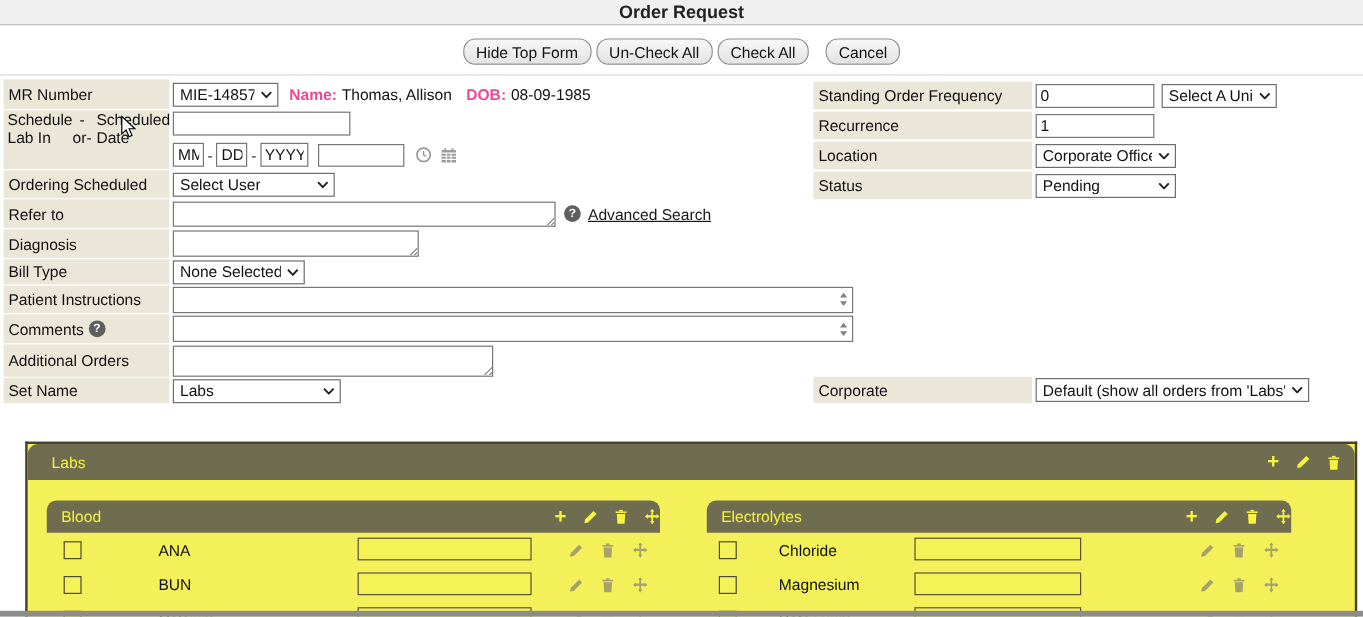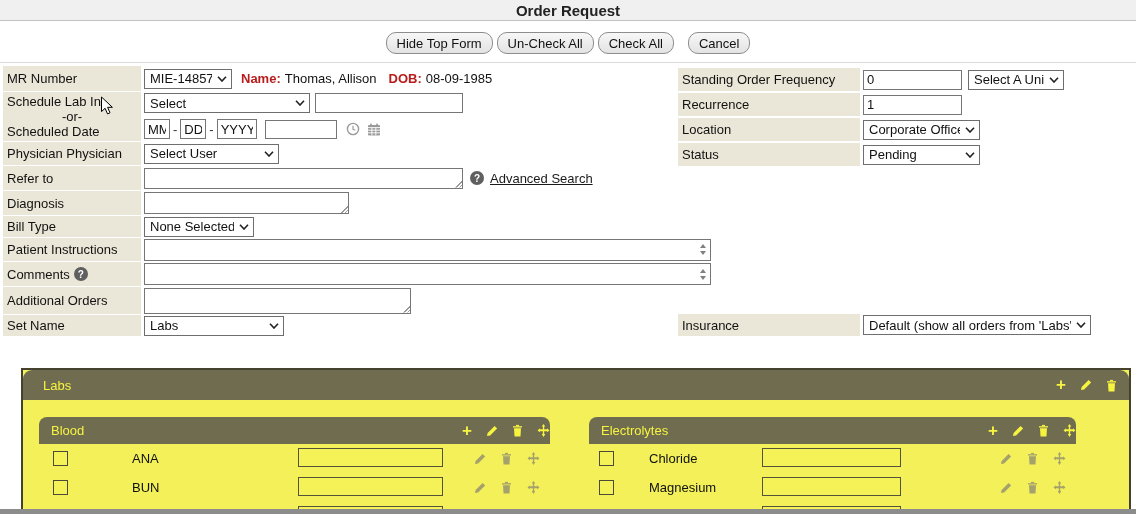--- a/index.html
+++ b/index.html
@@ -16,24 +16,24 @@
   .btn.cancel{margin-left:10px}
   .sep2{position:absolute;top:62px;left:0;right:0;border-top:1px solid #dadada}
   
   .ltable{position:absolute;left:3px;top:66px;width:712px}
   .rtable{position:absolute;left:678px;top:68px;width:456px}
   .frow{display:flex;margin-bottom:1px}
   .rrow{display:flex;margin-bottom:2px;height:23px}
   .lcell{width:138px;background:#ebe7d8;display:flex;align-items:center;padding-left:4px;box-sizing:border-box;flex:none;color:#111}
   .rlcell{width:182px;background:#ebe7d8;display:flex;align-items:center;padding-left:4px;box-sizing:border-box;flex:none}
   .fcell{display:flex;align-items:center;padding-left:3px;gap:4px;flex:1}
-  .multiline{flex-direction:column;align-items:stretch;justify-content:center;padding-left:0}
+  .multiline{flex-direction:row;align-items:stretch;justify-content:center;padding-left:0}
   .multiline .l1,.multiline .l3{padding-left:4px;line-height:15px}
   .multiline .l2{text-align:center;line-height:15px}
-  .blab{font-weight:bold;color:#b91c1c}
+  .blab{font-weight:bold;color:#ec4899}
   
   .sel{display:inline-flex;align-items:center;justify-content:space-between;height:20px;
        border:1px solid #6e6e6e;background:#fff;padding:0 4px 0 5px;box-sizing:border-box;flex:none}
   .selt{white-space:nowrap;overflow:hidden}
   .chev{flex:none;margin-left:5px}
   .inp{height:20px;border:1px solid #767676;background:#fff;padding:0 3px;box-sizing:border-box;
        font:13px "Liberation Sans",sans-serif;color:#111;flex:none}
   .inpw{display:inline-flex;align-items:center;border:1px solid #767676;height:22px;background:#fff;
         box-sizing:border-box;padding-right:2px;flex:none}
   .bare{border:none;outline:none;flex:1;height:100%;font:13px "Liberation Sans",sans-serif;padding:0 3px;background:transparent}
@@ -110,26 +110,20 @@
   </div>
 
   <div class="frow" style="height:49px">
     <div class="lcell multiline">
       <span class="l1">Schedule Lab In</span>
       <span class="l2">-or-</span>
       <span class="l3">Scheduled Date</span>
     </div>
     <div class="fcell" style="flex-direction:column;align-items:flex-start;justify-content:space-between;padding:1px 0 2px 3px">
       <span style="display:flex;align-items:center;gap:5px">
-        <span class="sel" style="width:166px">
-          <span class="selt">Select</span>
-          <svg class="chev" width="10" height="6" viewBox="0 0 10 6">
-              <path d="M1 .8 5 5 9 .8" fill="none" stroke="#222" stroke-width="1.6"></path>
-            </svg>
-        </span>
         <input class="inp" style="width: 148px;">
       </span>
       <span style="display:flex;align-items:center;gap:3px">
         <input class="inp" style="width: 26px; text-align: right;" value="MM">
         <span class="dash">-</span>
         <input class="inp" style="width: 26px;" value="DD">
         <span class="dash">-</span>
         <input class="inp" style="width: 40px;" value="YYYY">
         <input class="inp" style="width: 72px; height: 19px; margin-left: 5px;">
         <span class="icon" style="margin-left:6px">
@@ -145,21 +139,21 @@
               <rect x="9.2" y="0.6" width="1.6" height="2.4" fill="#9a9a9a"></rect>
               <path d="M1 4.6h12M4.9 4.6v7.9M8.8 4.6v7.9M1 7.2h12M1 9.8h12" stroke="#fff" stroke-width="0.9"></path>
             </svg>
         </span>
       </span>
     </div>
   </div>
 
   <div class="frow" style="height:23px">
     <div class="lcell">
-        <span>Physician Physician</span>
+        <span>Ordering Scheduled</span>
       </div>
     <div class="fcell">
       <span class="sel" style="width:135px">
         <span class="selt">Select User</span>
         <svg class="chev" width="10" height="6" viewBox="0 0 10 6">
             <path d="M1 .8 5 5 9 .8" fill="none" stroke="#222" stroke-width="1.6"></path>
           </svg>
       </span>
     </div>
   </div>
@@ -305,21 +299,21 @@
         <svg class="chev" width="10" height="6" viewBox="0 0 10 6">
             <path d="M1 .8 5 5 9 .8" fill="none" stroke="#222" stroke-width="1.6"></path>
           </svg>
       </span>
     </div>
   </div>
 </div>
 
 <div style="position:absolute;left:678px;top:314px;display:flex;height:22px;width:456px">
   <div class="rlcell">
-      <span>Insurance</span>
+      <span>Corporate</span>
     </div>
   <div class="fcell">
     <span class="sel" style="width:228px">
       <span class="selt">Default (show all orders from 'Labs')</span>
       <svg class="chev" width="10" height="6" viewBox="0 0 10 6">
           <path d="M1 .8 5 5 9 .8" fill="none" stroke="#222" stroke-width="1.6"></path>
         </svg>
     </span>
   </div>
 </div>

